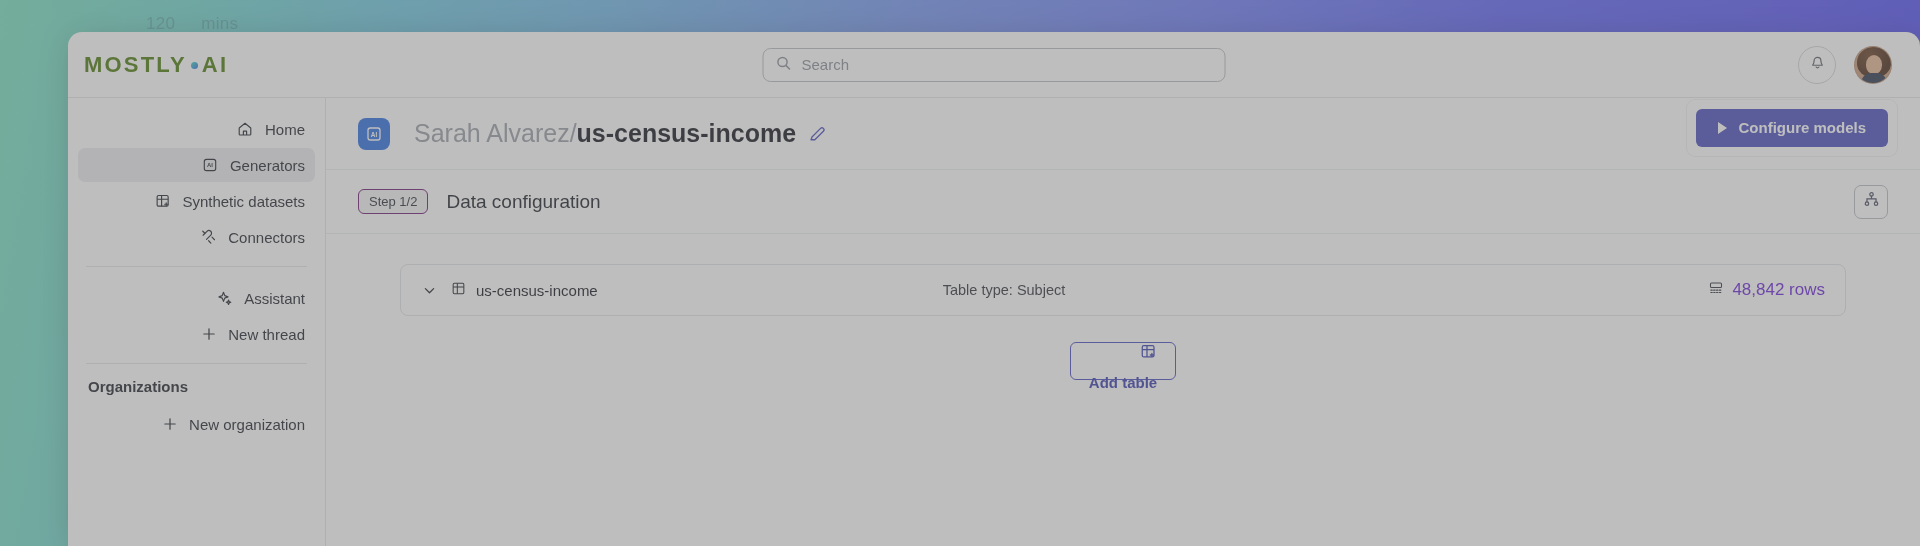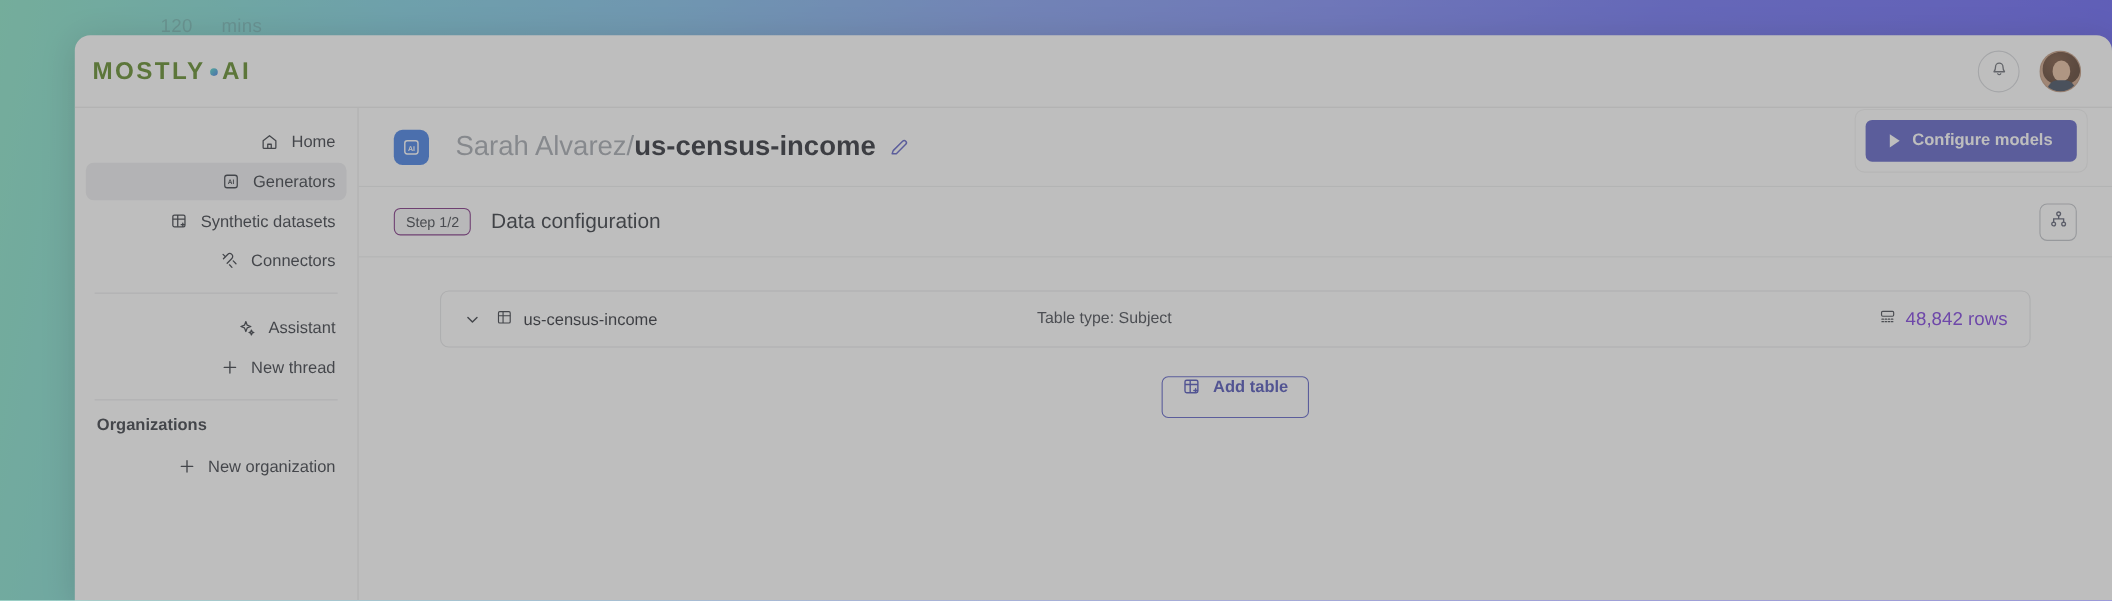--- a/index.html
+++ b/index.html
@@ -306,41 +306,53 @@
   .add-table-btn {
     height: 38px;
     border: 1px solid #4b4fc0;
     color: #3b3fb0;
     background: #fff;
     border-radius: 6px;
     font-size: 15px;
     font-weight: 700;
     font-family: "Liberation Sans", sans-serif;
     padding: 0 18px;
-    display: flex; align-items: flex-start; gap: 11px;
+    display: flex; align-items: flex-end; gap: 11px;
     cursor: pointer;
+    flex-direction: column;
   }
 </style>
 </head>
 <body>
 
 <div class="bg-widget">
   <span>120</span>
   <span>mins</span>
 </div>
 
 <div class="app-window">
 
   <div class="topbar">
     <div class="logo">
       <span>MOSTLY</span>
       <span class="dot"></span>
       <span>AI</span>
     </div>
 
+    <div class="searchwrap">
+      <div class="searchbox">
+        <span>
+          <svg width="16" height="16" viewBox="0 0 16 16" fill="none" stroke="#8c9099" stroke-width="1.5">
+            <circle cx="7" cy="7" r="4.6"></circle>
+              <line x1="10.4" y1="10.4" x2="14" y2="14" stroke-linecap="round"></line>
+          </svg>
+        </span>
+        <input type="text" placeholder="Search" style="">
+      </div>
+    </div>
 
     <div class="top-right">
       <div class="bell-btn">
         <span>
           <svg width="17" height="17" viewBox="0 0 20 20" fill="none" stroke="#5a5e66" stroke-width="1.4">
             <path d="M6 8a4 4 0 0 1 8 0c0 3 1 4.4 1.6 5.2H4.4C5 12.4 6 11 6 8Z" stroke-linejoin="round"></path>
             <path d="M8.4 15.4a1.8 1.8 0 0 0 3.2 0" stroke-linecap="round"></path>
           </svg>
         </span>
       </div>

